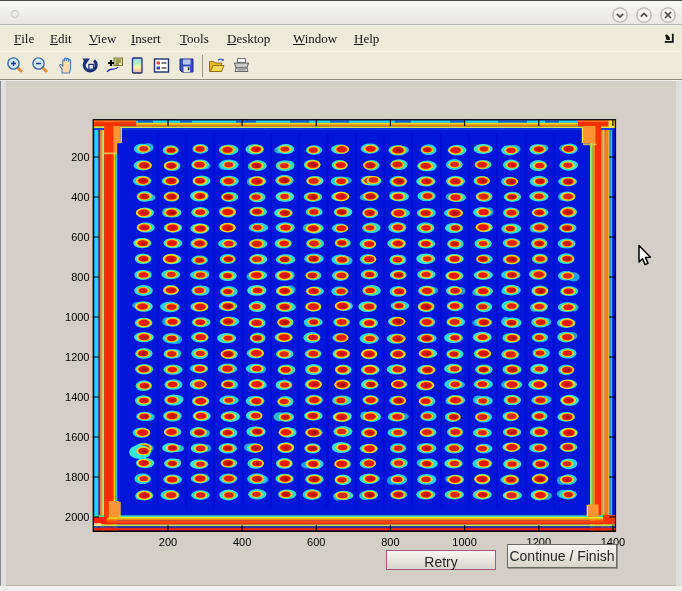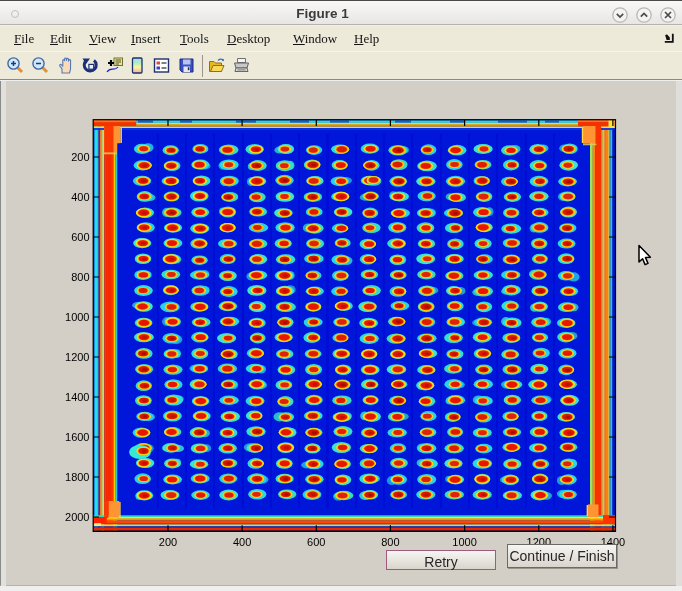--- a/index.html
+++ b/index.html
@@ -1026,21 +1026,20 @@
 <text x="89.5" y="401.0" font-size="11" text-anchor="end" fill="#000" font-family="Liberation Sans, sans-serif">1400</text>
 <text x="89.5" y="441.0" font-size="11" text-anchor="end" fill="#000" font-family="Liberation Sans, sans-serif">1600</text>
 <text x="89.5" y="481.0" font-size="11" text-anchor="end" fill="#000" font-family="Liberation Sans, sans-serif">1800</text>
 <text x="89.5" y="521.0" font-size="11" text-anchor="end" fill="#000" font-family="Liberation Sans, sans-serif">2000</text>
 <g transform="translate(639,245.5)">
       <path d="M0 0 L0 16.5 L3.6 13.2 L6.1 19.1 L9.0 17.9 L6.5 12.1 L11.4 11.7 Z" fill="#ffffff" stroke="#000000" stroke-width="1.5" stroke-linejoin="round"></path>
     </g>
 </svg>
 <div class="titlebar">
     <div class="tcirc"></div>
-    <div class="title">Figure 1</div>
     <svg style="position:absolute;left:612px;top:6px" width="16" height="16" viewBox="0 0 16 16">
       <circle cx="8" cy="8" r="7.2" fill="#f4f3f2" stroke="#b9b7b4" stroke-width="1.3"></circle>
       <path d="M4.8 6.8 L8 10 L11.2 6.8" stroke="#4a4a4a" stroke-width="1.7" fill="none"></path>
     </svg>
     <svg style="position:absolute;left:636px;top:6px" width="16" height="16" viewBox="0 0 16 16">
       <circle cx="8" cy="8" r="7.2" fill="#f4f3f2" stroke="#b9b7b4" stroke-width="1.3"></circle>
       <path d="M4.8 9.6 L8 6.4 L11.2 9.6" stroke="#4a4a4a" stroke-width="1.7" fill="none"></path>
     </svg>
     <svg style="position:absolute;left:660px;top:6px" width="16" height="16" viewBox="0 0 16 16">
       <circle cx="8" cy="8" r="7.2" fill="#f4f3f2" stroke="#b9b7b4" stroke-width="1.3"></circle>

